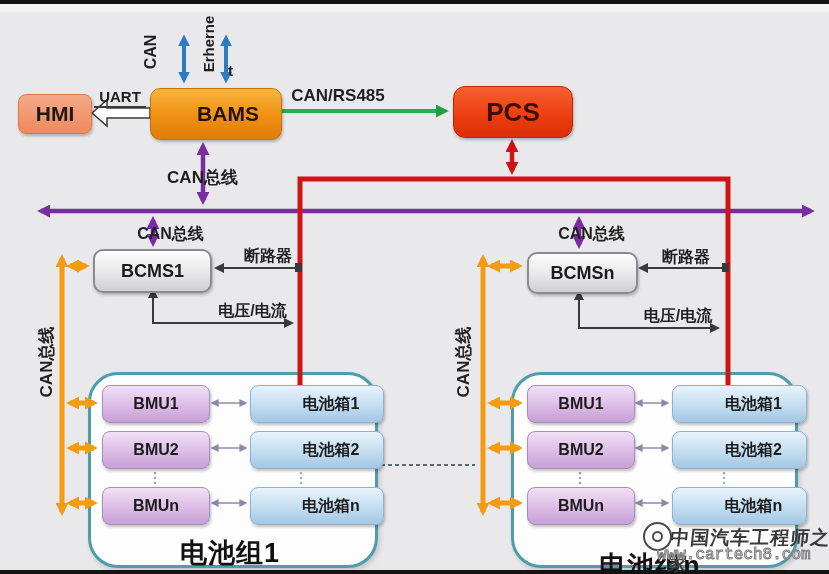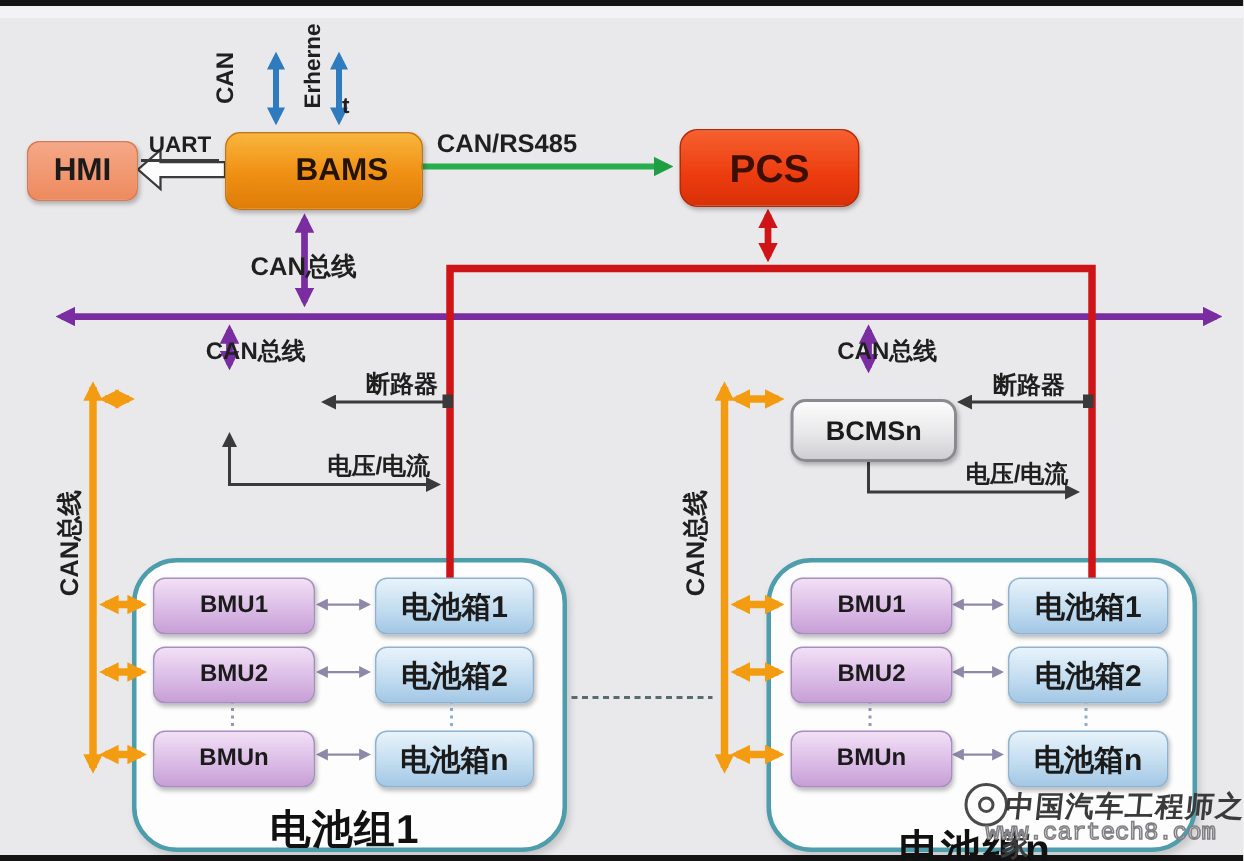--- a/index.html
+++ b/index.html
@@ -11,21 +11,21 @@
        font-weight:bold;color:#1b1b1b;box-shadow:1px 2px 3px rgba(0,0,0,.25);}
   .lbl{position:absolute;color:#1f1f1f;white-space:nowrap;}
   .ctr{text-align:center;}
   .rot{transform:rotate(-90deg);}
   .bams{background:linear-gradient(#f9b53c,#ef8f13 55%,#df7d09);border:1px solid #c87408;border-radius:10px;font-size:21px;color:#241300;}
   .hmi{background:linear-gradient(#f5a888,#ee8a5e);border:1px solid #d97a50;border-radius:8px;font-size:21px;}
   .pcs{background:linear-gradient(#f7602f,#ec3c0f 60%,#d93008);border:1px solid #b52a06;border-radius:12px;font-size:26px;color:#3d0f02;}
   .bcms{background:linear-gradient(#fcfcfc,#e8e8ea 55%,#cfcfd3);border:2px solid #8a8a90;border-radius:10px;font-size:18px;}
   .group{position:absolute;background:#fdfdfe;border:3px solid #4d9dac;border-radius:30px;box-shadow:2px 3px 5px rgba(0,0,0,.15);}
   .bmu{background:linear-gradient(#f2e0f6,#dbbce6 55%,#c79fd6);border:1px solid #a58fbe;border-radius:8px;font-size:16px;}
-  .bat{background:linear-gradient(#e8f3fb,#c3ddf0 55%,#a3c7e5);border:1px solid #8fb3cf;border-radius:8px;font-size:20px;}
+  .bat{background:linear-gradient(#e8f3fb,#c3ddf0 55%,#a3c7e5);border:1px solid #8fb3cf;border-radius:8px;font-size:16px;padding-left:28px;}
   .gtitle{position:absolute;font-weight:bold;font-size:27px;color:#111;letter-spacing:1px;margin-top:20px;}
   .seal{position:absolute;left:643px;top:522px;width:25px;height:25px;border:2px solid #4a4a4a;
         border-radius:50%;background:rgba(255,255,255,.65);}
   .seal:after{content:"";position:absolute;left:7px;top:7px;width:7px;height:7px;border:2px solid #4a4a4a;border-radius:50%;}
   .wm1{position:absolute;left:669px;top:525px;font-size:19px;font-weight:bold;color:#3a3a3a;
        transform:skewX(-6deg);letter-spacing:1px;}
   .wm2{position:absolute;left:657px;top:546px;font-family:"Liberation Mono","DejaVu Sans Mono",monospace;
        font-size:16px;color:#ededee;-webkit-text-stroke:1px #808084;letter-spacing:0px;}
 </style>
 </head>
@@ -122,21 +122,22 @@
   <div class="box bams" style="left:150px;top:88px;width:106px;height:50px;padding-left:24px;">BAMS</div>
   <div class="lbl ctr" style="left:278px;top:86px;width:120px;font-size:17px;font-weight:bold;">CAN/RS485</div>
   <div class="box pcs" style="left:453px;top:86px;width:118px;height:50px;">PCS</div>
 
   <div class="lbl ctr" style="left:150px;top:166px;width:105px;font-size:17px;font-weight:600;">CAN总线</div>
   <div class="lbl ctr" style="left:128px;top:224px;width:85px;font-size:16px;font-weight:600;">CAN总线</div>
   <div class="lbl ctr" style="left:549px;top:224px;width:85px;font-size:16px;font-weight:600;">CAN总线</div>
   <div class="lbl ctr rot" style="left:7px;top:350px;width:80px;height:24px;line-height:24px;font-size:17px;font-weight:bold;">CAN总线</div>
   <div class="lbl ctr rot" style="left:424px;top:350px;width:80px;height:24px;line-height:24px;font-size:17px;font-weight:bold;">CAN总线</div>
 
-  <div class="box bcms" style="left:527px;top:266px;width:107px;height:38px;">BCMSn</div>
+  <div class="box bcms" style="left:93px;top:249px;width:115px;height:40px;">BCMS1</div>
+  <div class="box bcms" style="left:527px;top:252px;width:107px;height:38px;">BCMSn</div>
   <div class="lbl ctr" style="left:235px;top:246px;width:66px;font-size:16px;font-weight:600;">断路器</div>
   <div class="lbl ctr" style="left:650px;top:247px;width:72px;font-size:16px;font-weight:600;">断路器</div>
   <div class="lbl ctr" style="left:205px;top:301px;width:95px;font-size:16px;font-weight:600;">电压/电流</div>
   <div class="lbl ctr" style="left:633px;top:306px;width:90px;font-size:16px;font-weight:600;">电压/电流</div>
 
   <div class="box bmu" style="left:102px;top:385px;width:106px;height:36px;">BMU1</div>
   <div class="box bmu" style="left:102px;top:431px;width:106px;height:36px;">BMU2</div>
   <div class="box bmu" style="left:102px;top:487px;width:106px;height:36px;">BMUn</div>
   <div class="box bat" style="left:250px;top:385px;width:104px;height:36px;">电池箱1</div>
   <div class="box bat" style="left:250px;top:431px;width:104px;height:36px;">电池箱2</div>

